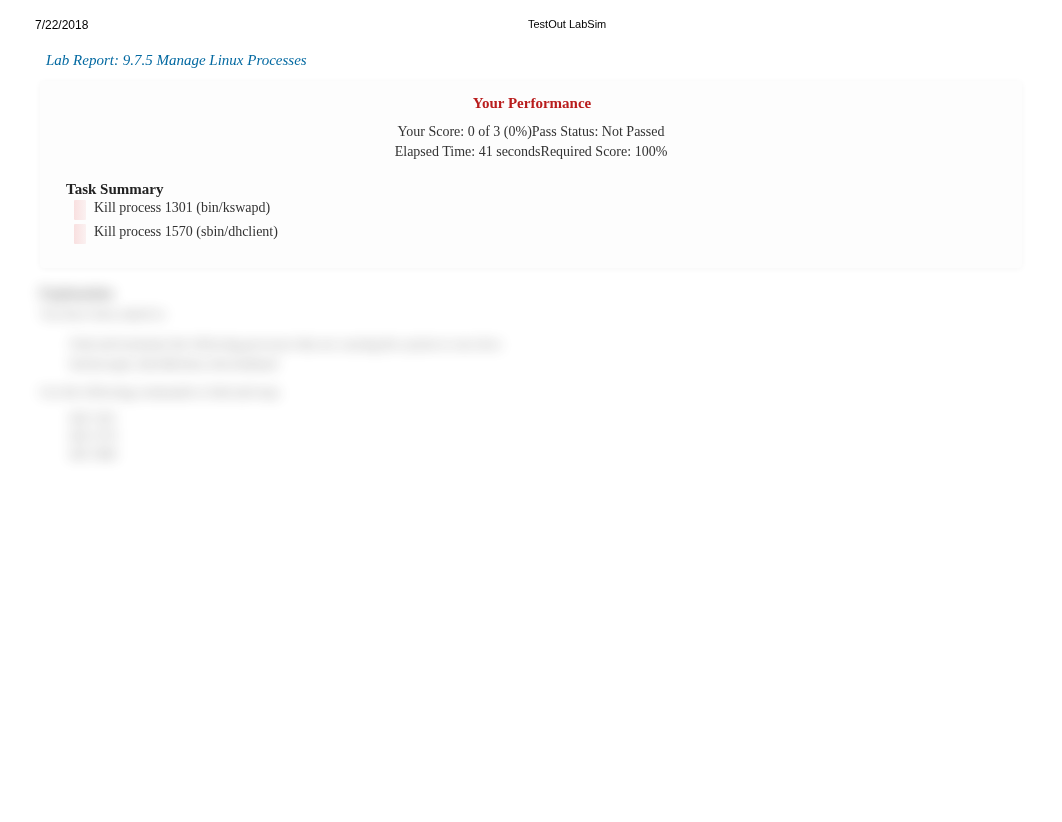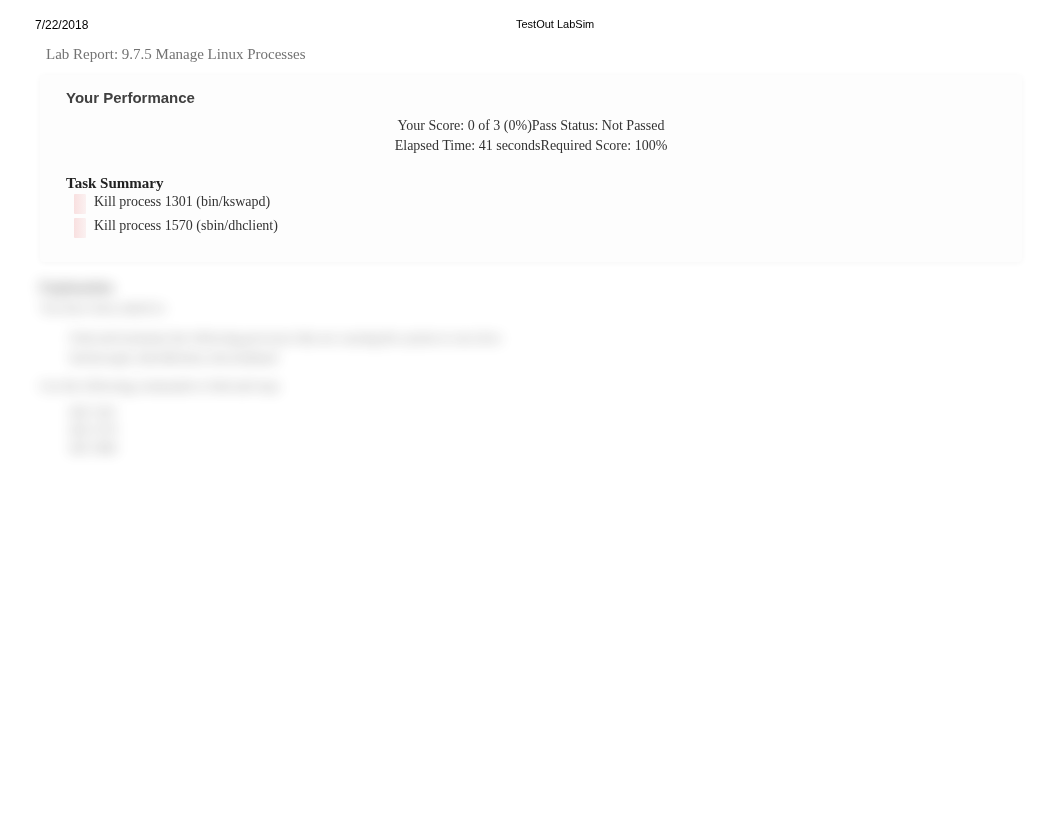--- a/index.html
+++ b/index.html
@@ -19,46 +19,48 @@
       align-items: flex-start;
       padding: 18px 0 0 35px;
       font-size: 12px;
       color: #000;
     }
     .header-date {
       flex: 0 0 auto;
     }
     .header-title {
       position: absolute;
-      left: 516px;
+      left: 528px;
       top: 18px;
       font-size: 11px;
       color: #000;
     }
     .report-title {
       font-family: Georgia, 'Times New Roman', serif;
       font-size: 15px;
-      color: #737373;
-      margin: 14px 0 0 46px;
+      color: #0369a1;
+      margin: 20px 0 0 46px;
+      font-style: italic;
     }
     .report-box {
       margin: 12px 40px 0 40px;
       background: #fdfdfd;
       border-radius: 4px;
       box-shadow: 0 1px 6px rgba(0,0,0,0.04);
       padding: 14px 24px 20px 24px;
       position: relative;
     }
     .section-title {
-      font-family: Liberation Sans, sans-serif;
+      font-family: Liberation Serif, serif;
       font-weight: bold;
       font-size: 15px;
-      color: #404040;
+      color: #b91c1c;
       margin-bottom: 12px;
       margin-left: 2px;
+      text-align: center;
     }
     .perf-row {
       display: flex;
       justify-content: center;
       font-family: Georgia, 'Times New Roman', serif;
       font-size: 14px;
       color: #333;
       margin-bottom: 4px;
     }
     .perf-row .left {

